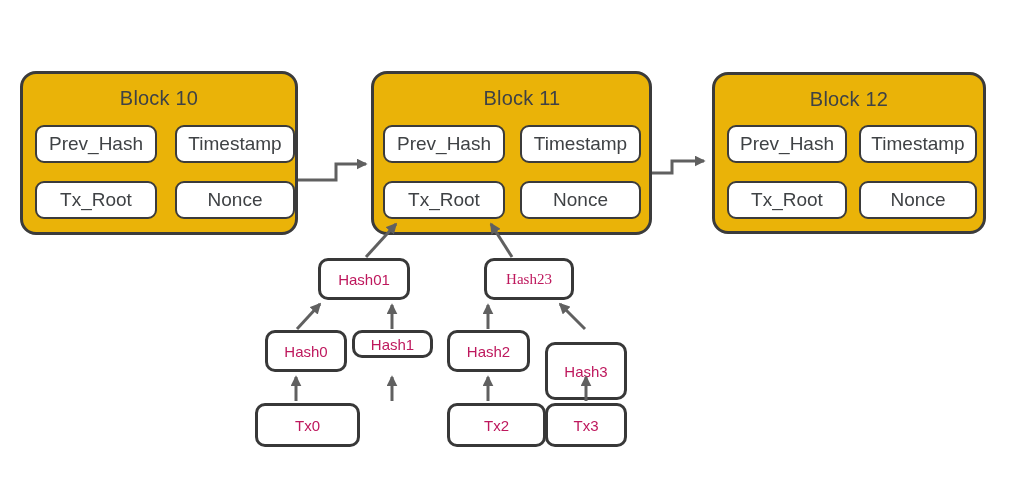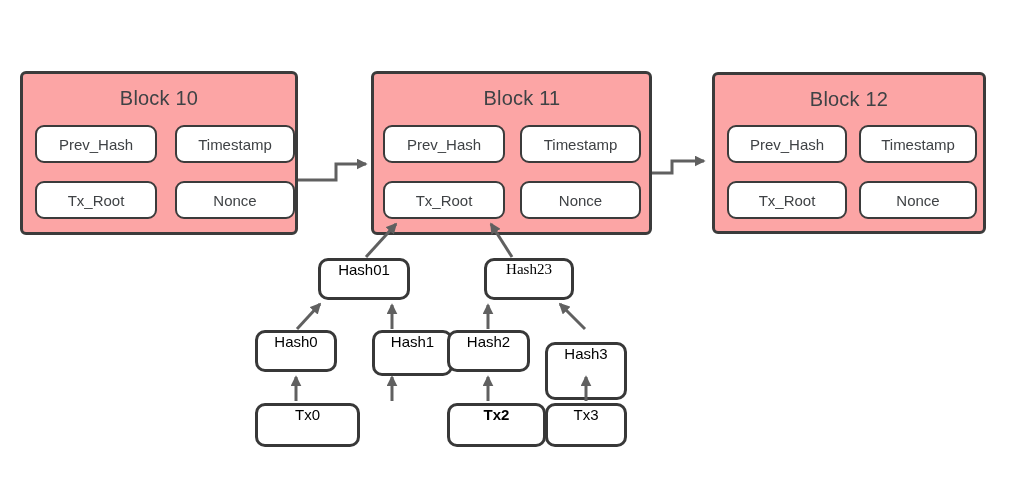--- a/index.html
+++ b/index.html
@@ -11,55 +11,55 @@
   .canvas {
     position: relative;
     width: 1024px;
     height: 485px;
     background: #ffffff;
     overflow: hidden;
   }
   .block {
     position: absolute;
     border: 3px solid #3b3b3b;
-    border-radius: 6px;
-    background: #fca5a5;
+    border-radius: 16px;
+    background: #eab308;
     box-sizing: border-box;
   }
   .block-title {
     display: block;
     text-align: center;
     margin-top: 13px;
     font-size: 20px;
     color: #3f4245;
     letter-spacing: 0.2px;
   }
   .field {
     position: absolute;
     border: 2.5px solid #3b3b3b;
     border-radius: 9px;
     background: #ffffff;
     box-sizing: border-box;
     display: flex;
     align-items: center;
     justify-content: center;
-    font-size: 15px;
+    font-size: 19px;
     color: #3f4245;
   }
   .node {
     position: absolute;
     border: 3px solid #383838;
     border-radius: 10px;
     background: #ffffff;
     box-sizing: border-box;
     display: flex;
-    align-items: flex-start;
+    align-items: center;
     justify-content: center;
     font-size: 15px;
-    color: #000000;
+    color: #be185d;
   }
   .arrows {
     position: absolute;
     left: 0;
     top: 0;
     width: 1024px;
     height: 485px;
     pointer-events: none;
   }
   .arrows path {
@@ -121,37 +121,37 @@
     </div>
   </div>
 
   <div class="node" style="left:318px; top:258px; width:92px; height:42px;">
     <span>Hash01</span>
   </div>
   <div class="node" style="left:484px; top:258px; width:90px; height:42px;font-family:Liberation Serif, serif;">
     <span>Hash23</span>
   </div>
 
-  <div class="node" style="left:255px; top:330px; width:82px; height:42px;">
+  <div class="node" style="left:265px; top:330px; width:82px; height:42px;">
     <span>Hash0</span>
   </div>
-  <div class="node" style="left:372px; top:330px; width:81px; height:46px;">
+  <div class="node" style="left:352px; top:330px; width:81px; height:28px;">
     <span>Hash1</span>
   </div>
   <div class="node" style="left:447px; top:330px; width:83px; height:42px;">
     <span>Hash2</span>
   </div>
   <div class="node" style="left:545px; top:342px; width:82px; height:58px;">
     <span>Hash3</span>
   </div>
 
   <div class="node" style="left:255px; top:403px; width:105px; height:44px;">
     <span>Tx0</span>
   </div>
-  <div class="node" style="left:447px; top:403px; width:99px; height:44px;font-weight:bold;">
+  <div class="node" style="left:447px; top:403px; width:99px; height:44px;">
     <span>Tx2</span>
   </div>
   <div class="node" style="left:545px; top:403px; width:82px; height:44px;">
     <span>Tx3</span>
   </div>
 
   <svg class="arrows" viewBox="0 0 1024 485">
     <defs>
       <marker id="ah" viewBox="0 0 10 10" refX="8.5" refY="5" markerWidth="11" markerHeight="11" markerUnits="userSpaceOnUse" orient="auto">
         <path d="M0 0 L10 5 L0 10 Z" style="fill:#606060; stroke:none;"></path>

